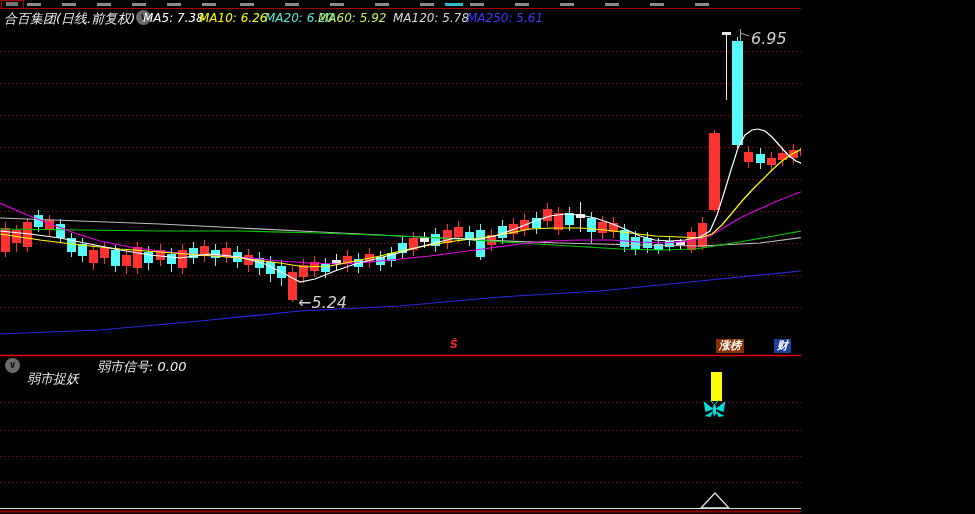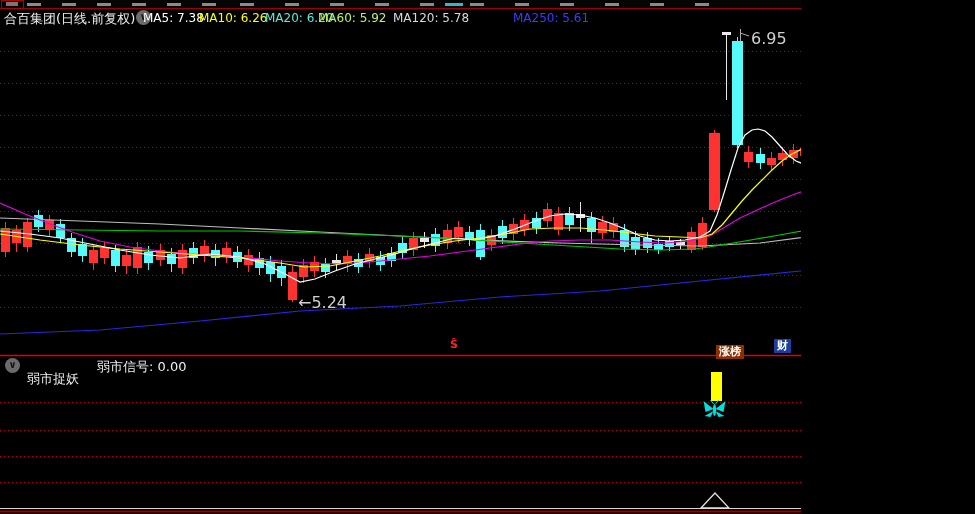--- a/index.html
+++ b/index.html
@@ -1,17 +1,17 @@
 <!DOCTYPE html>
 <html><head>
 <meta charset="utf-8">
 <style>
   html,body{margin:0;padding:0;background:#000;}
   #app{position:relative;width:801px;height:514px;background:#000;overflow:hidden;
-       font-family:"DejaVu Sans","Liberation Sans",sans-serif;}
+       font-family:"DejaVu Sans","Liberation Sans",sans-serif;font-style:italic;}
   
   #topstrip{position:absolute;left:0;top:0;width:975px;height:8px;background:#050505;
             border-bottom:1px solid #a00000;z-index:5;}
   .stub{position:absolute;top:3px;height:3px;background:#8a8a8a;}
   .stub.cyan{background:#2fb9c9;}
   .stub.red{background:#7a2c2c;}
   .vsep{position:absolute;top:0;width:1px;height:8px;background:#c00000;}
   #cornerbox{position:absolute;left:1px;top:0;width:21px;height:7px;border:1px solid #b00000;}
   #cornerbox .in{position:absolute;left:4px;top:1px;width:12px;height:4px;background:#777;}
   
@@ -23,21 +23,21 @@
   .ma{position:absolute;top:2px;font-size:12px;white-space:nowrap;}
   
   #chart-svg{position:absolute;left:0;top:0;z-index:1;}
   
   .ann{position:absolute;color:#cfcfcf;font-size:16px;z-index:4;white-space:nowrap;}
   #hi{left:751px;top:29px;}
   #lo{left:298px;top:293px;}
   #evt{position:absolute;left:450px;top:338px;color:#ff2222;font-size:11px;font-weight:bold;z-index:4;}
   .badge{position:absolute;top:339px;height:14px;line-height:14px;font-size:11px;font-weight:bold;
          color:#fff;padding:0 3px;z-index:4;white-space:nowrap;}
-  #badge0{left:716px;margin-top:6px;}
+  #badge0{left:716px;}
   #badge1{left:774px;}
   #indhead{position:absolute;left:0;top:356px;width:400px;height:18px;z-index:4;}
   #chev2{left:5px;top:2px;}
   .indname{position:absolute;left:27px;top:2px;font-size:13px;color:#efefef;white-space:nowrap;margin-top:12px;}
   .indsig{position:absolute;left:97px;top:2px;font-size:13px;color:#efefef;white-space:nowrap;}
 </style>
 </head>
 <body>
 
 <div id="app">
@@ -75,21 +75,21 @@
     </div>
 
   <div id="header">
     <span class="title">合百集团(日线.前复权)</span>
     <span class="chev" id="chev1">∨</span>
     <span class="ma" style="left: 143px; color: rgb(255, 255, 255);">MA5: 7.38</span>
     <span class="ma" style="left: 199px; color: rgb(255, 255, 0);">MA10: 6.26</span>
     <span class="ma" style="left: 265px; color: #5eead4;">MA20: 6.20</span>
     <span class="ma" style="left: 318px; color: #bef264;">MA60: 5.92</span>
     <span class="ma" style="left: 393px; color: rgb(216, 216, 216);">MA120: 5.78</span>
-    <span class="ma" style="left: 467px; color: rgb(60, 60, 255); padding-left: 46px;">MA250: 5.61</span>
+    <span class="ma" style="left: 467px; color: rgb(60, 60, 255);">MA250: 5.61</span>
   </div>
 
   <svg id="chart-svg" width="975" height="514" viewBox="0 0 975 514">
       <line x1="0" y1="51.5" x2="975" y2="51.5" stroke="#b40000" stroke-width="1" stroke-dasharray="1 3"></line>
       <line x1="0" y1="83.5" x2="975" y2="83.5" stroke="#b40000" stroke-width="1" stroke-dasharray="1 3"></line>
       <line x1="0" y1="115.5" x2="975" y2="115.5" stroke="#b40000" stroke-width="1" stroke-dasharray="1 3"></line>
       <line x1="0" y1="147.5" x2="975" y2="147.5" stroke="#b40000" stroke-width="1" stroke-dasharray="1 3"></line>
       <line x1="0" y1="179.5" x2="975" y2="179.5" stroke="#b40000" stroke-width="1" stroke-dasharray="1 3"></line>
       <line x1="0" y1="211.5" x2="975" y2="211.5" stroke="#b40000" stroke-width="1" stroke-dasharray="1 3"></line>
       <line x1="0" y1="243.5" x2="975" y2="243.5" stroke="#b40000" stroke-width="1" stroke-dasharray="1 3"></line>

